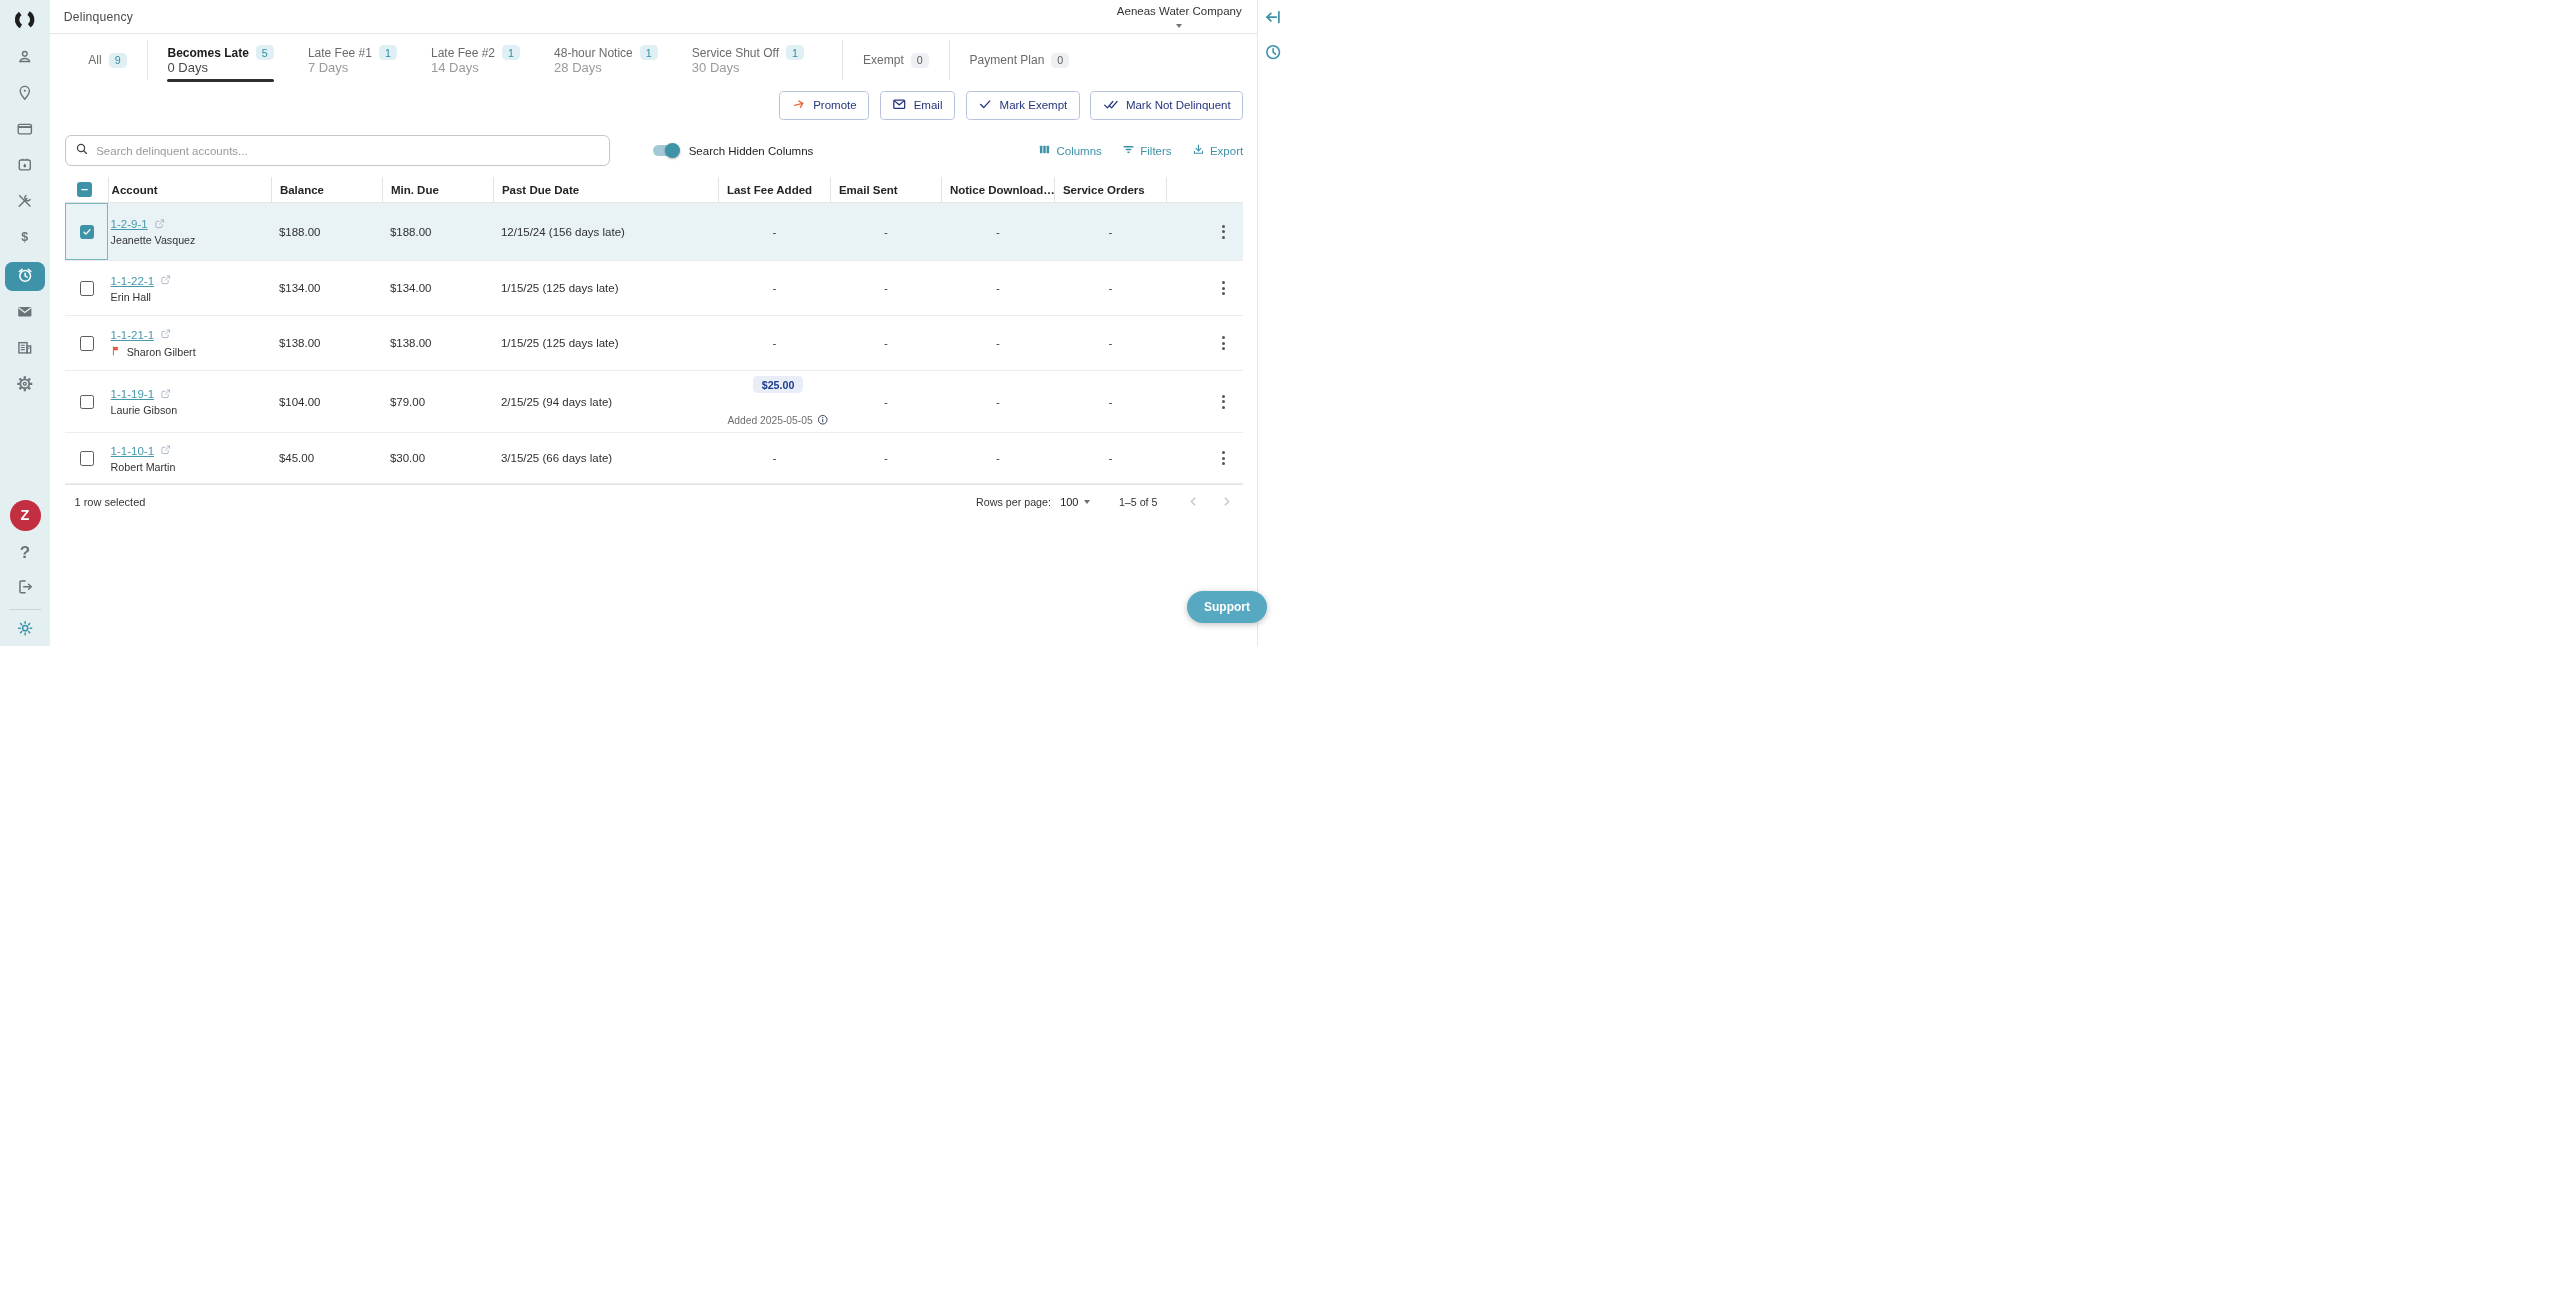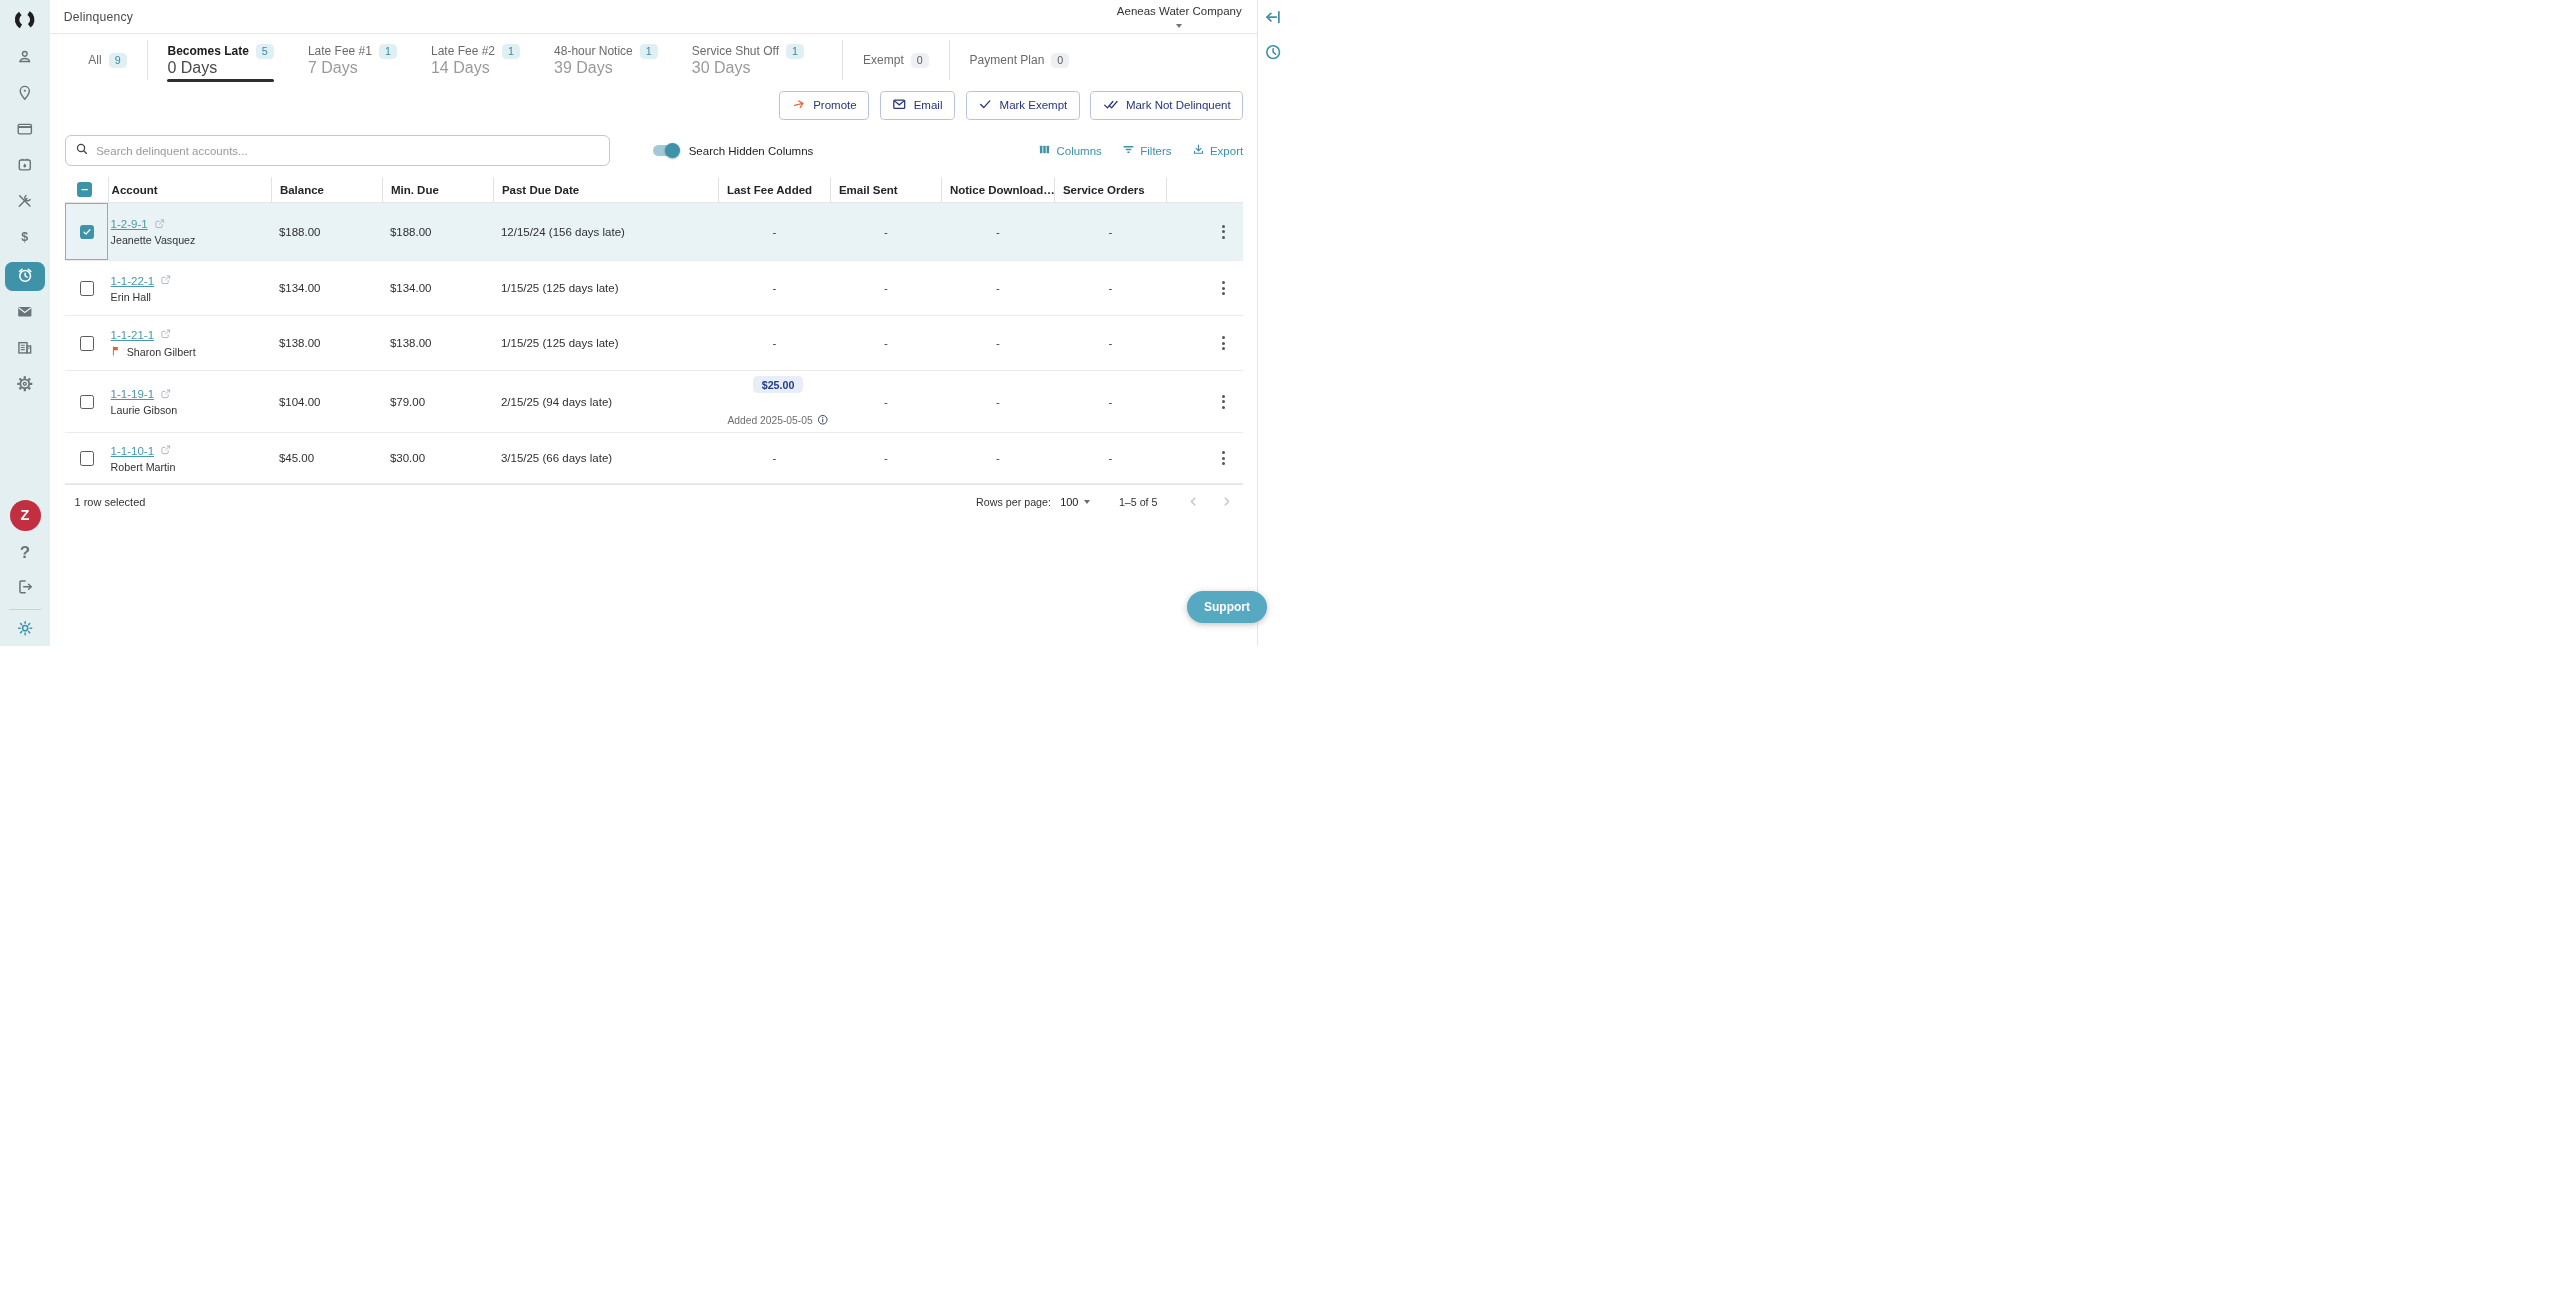--- a/index.html
+++ b/index.html
@@ -35,21 +35,21 @@
   .head-right { display:flex; align-items:center; gap:12.2px; }
   .info-ic { color:#4f4f4f; display:flex; }
   .select-box { width:148px; height:38px; border:0.8px solid #c9c9c9; border-radius:4.6px; display:flex; align-items:center; justify-content:space-between; padding:0 10.7px 0 12.2px; font-size:12.2px; color:#333; cursor:pointer; background:#fff; }
 
   
   .tabs { margin-top:4.6px; display:flex; align-items:center; }
   .tab { position:relative; height:43px; display:flex; flex-direction:column; justify-content:center; cursor:pointer; }
   .tab-top { display:flex; align-items:center; }
   .tab-label { font-size:12px; color:#6a6a6a; font-weight:500; white-space:nowrap; }
   .tab.active .tab-label { color:#1c1c1c; font-weight:700; }
-  .tab-days { font-size:16px; color:#9a9a9a; margin-top:0; }
+  .tab-days { font-size:13px; color:#9a9a9a; margin-top:0; }
   .tab.active .tab-days { color:#4a4a4a; }
   .tab.active::after { content:""; position:absolute; left:0; right:0; bottom:0; height:2.7px; background:#2e2e2e; border-radius:1.5px; }
   .badge { margin-left:6.9px; padding:1.5px 6.1px; border-radius:4.6px; font-size:10.7px; background:#e0eff3; color:#2e8fa3; font-weight:500; }
   .badge.zero { background:#eef0f4; color:#5a5a5a; }
   .vdiv { width:0.8px; height:40px; background:#e2e2e2; }
   .m26 { margin:0 20px; } .mr44 { margin-right:34px; } .mr24 { margin-right:18.3px; } .ml30 { margin-left:23px; }
 
   
   .actions { margin-top:9.2px; display:flex; justify-content:flex-end; gap:10.7px; }
   .btn { display:flex; align-items:center; gap:6.9px; border:0.8px solid #b6c2dc; border-radius:4.6px; padding:5.4px 11.5px; font-size:11.5px; color:#27357c; background:#fff; font-weight:500; cursor:pointer; font-family:"Liberation Sans",sans-serif; }
@@ -249,21 +249,21 @@
             <span class="tab-label">Late Fee #2</span>
             <span class="badge">1</span>
           </div>
           <div class="tab-days">14 Days</div>
         </div>
         <div class="tab mr44">
           <div class="tab-top">
             <span class="tab-label">48-hour Notice</span>
             <span class="badge">1</span>
           </div>
-          <div class="tab-days">39 Days</div>
+          <div class="tab-days">28 Days</div>
         </div>
         <div class="tab mr24">
           <div class="tab-top">
             <span class="tab-label">Service Shut Off</span>
             <span class="badge">1</span>
           </div>
           <div class="tab-days">30 Days</div>
         </div>
         <div class="vdiv m26"></div>
         <div class="tab">

